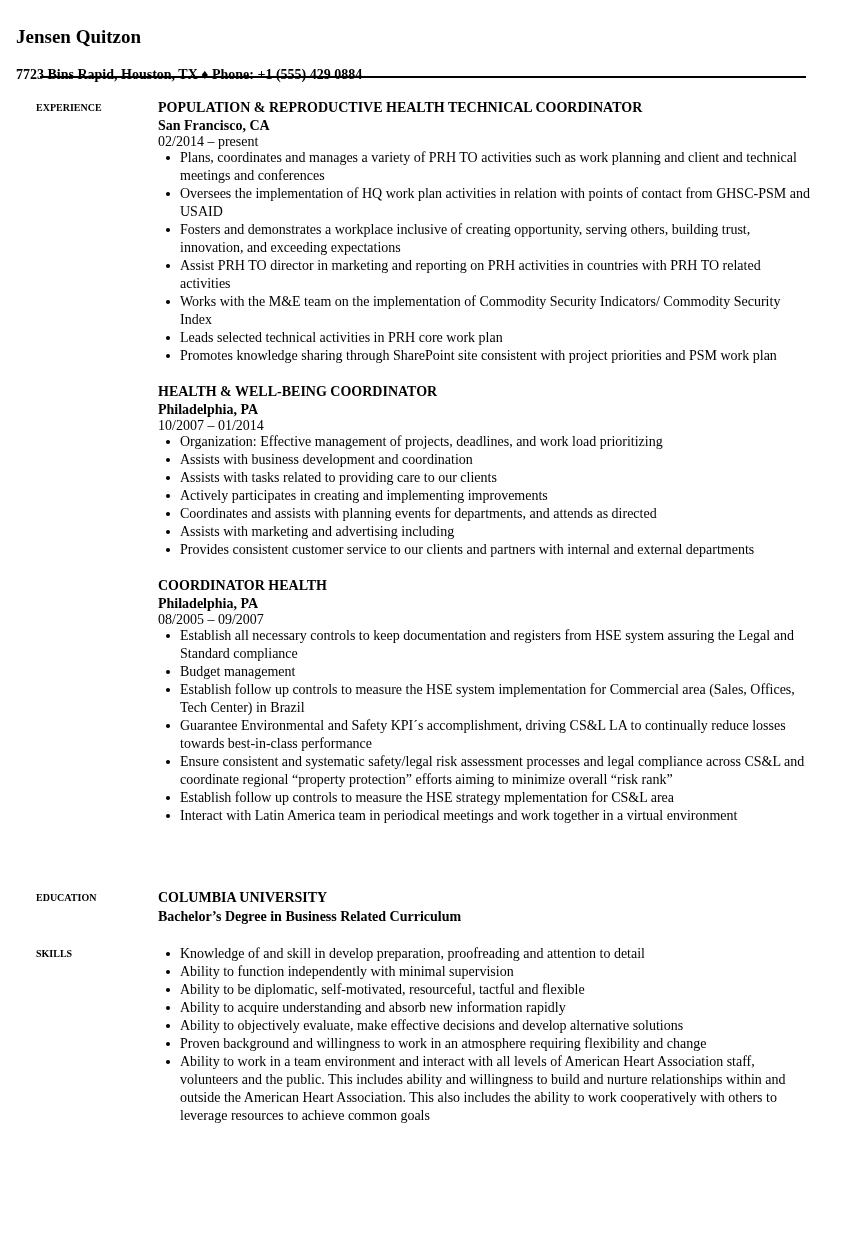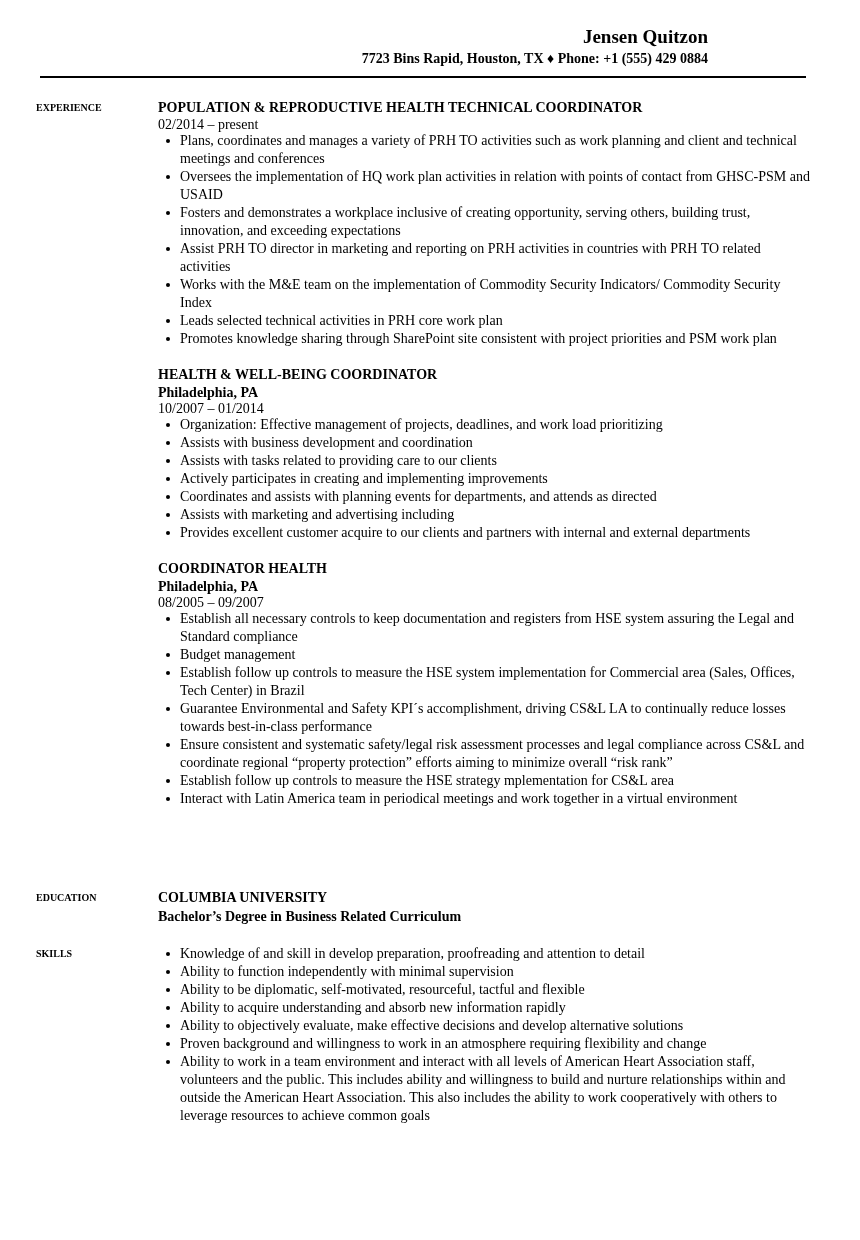--- a/index.html
+++ b/index.html
@@ -11,36 +11,36 @@
       width: 860px;
       height: 1240px;
       position: relative;
       font-family: "Liberation Serif", "DejaVu Serif", serif;
       color: #000000;
       font-size: 14px;
       line-height: 18px;
     }
     .header {
       position: absolute;
-      left: 0;
+      left: 16px;
       top: 24px;
       width: 708px;
-      text-align: right;
+      text-align: left;
     }
     .name {
       font-size: 19px;
       font-weight: bold;
       line-height: 26px;
       margin: 0;
     }
     .contact {
       font-size: 14px;
       font-weight: bold;
       line-height: 18px;
-      margin-top: 0;
+      margin-top: 16px;
     }
     .rule {
       position: absolute;
       left: 40px;
       top: 76px;
       width: 766px;
       height: 2px;
       background: #000000;
     }
     .section {
@@ -113,20 +113,21 @@
   <div class="contact">7723 Bins Rapid, Houston, TX ♦ Phone: +1 (555) 429 0884</div>
 </div>
 <div class="rule"></div>
 
 <div class="section" style="top:99px;">
   <div class="section-label">EXPERIENCE</div>
   <div class="section-body">
 
     <div class="job">
       <div class="job-title">POPULATION &amp; REPRODUCTIVE HEALTH TECHNICAL COORDINATOR</div>
+      <div class="job-location">San Francisco, CA</div>
       <div class="job-dates">02/2014 – present</div>
       <ul class="bullets">
         <li>Plans, coordinates and manages a variety of PRH TO activities such as work planning and client and technical meetings and conferences</li>
         <li>Oversees the implementation of HQ work plan activities in relation with points of contact from GHSC-PSM and USAID</li>
         <li>Fosters and demonstrates a workplace inclusive of creating opportunity, serving others, building trust, innovation, and exceeding expectations</li>
         <li>Assist PRH TO director in marketing and reporting on PRH activities in countries with PRH TO related activities</li>
         <li>Works with the M&amp;E team on the implementation of Commodity Security Indicators/ Commodity Security Index</li>
         <li>Leads selected technical activities in PRH core work plan</li>
         <li>Promotes knowledge sharing through SharePoint site consistent with project priorities and PSM work plan</li>
       </ul>
@@ -136,21 +137,21 @@
       <div class="job-title">HEALTH &amp; WELL-BEING COORDINATOR</div>
       <div class="job-location">Philadelphia, PA</div>
       <div class="job-dates">10/2007 – 01/2014</div>
       <ul class="bullets">
         <li>Organization: Effective management of projects, deadlines, and work load prioritizing</li>
         <li>Assists with business development and coordination</li>
         <li>Assists with tasks related to providing care to our clients</li>
         <li>Actively participates in creating and implementing improvements</li>
         <li>Coordinates and assists with planning events for departments, and attends as directed</li>
         <li>Assists with marketing and advertising including</li>
-        <li>Provides excellent customer acquire to our clients and partners with internal and external departments</li>
+        <li>Provides consistent customer service to our clients and partners with internal and external departments</li>
       </ul>
     </div>
 
     <div class="job">
       <div class="job-title">COORDINATOR HEALTH</div>
       <div class="job-location">Philadelphia, PA</div>
       <div class="job-dates">08/2005 – 09/2007</div>
       <ul class="bullets">
         <li>Establish all necessary controls to keep documentation and registers from HSE system assuring the Legal and Standard compliance</li>
         <li>Budget management</li>

